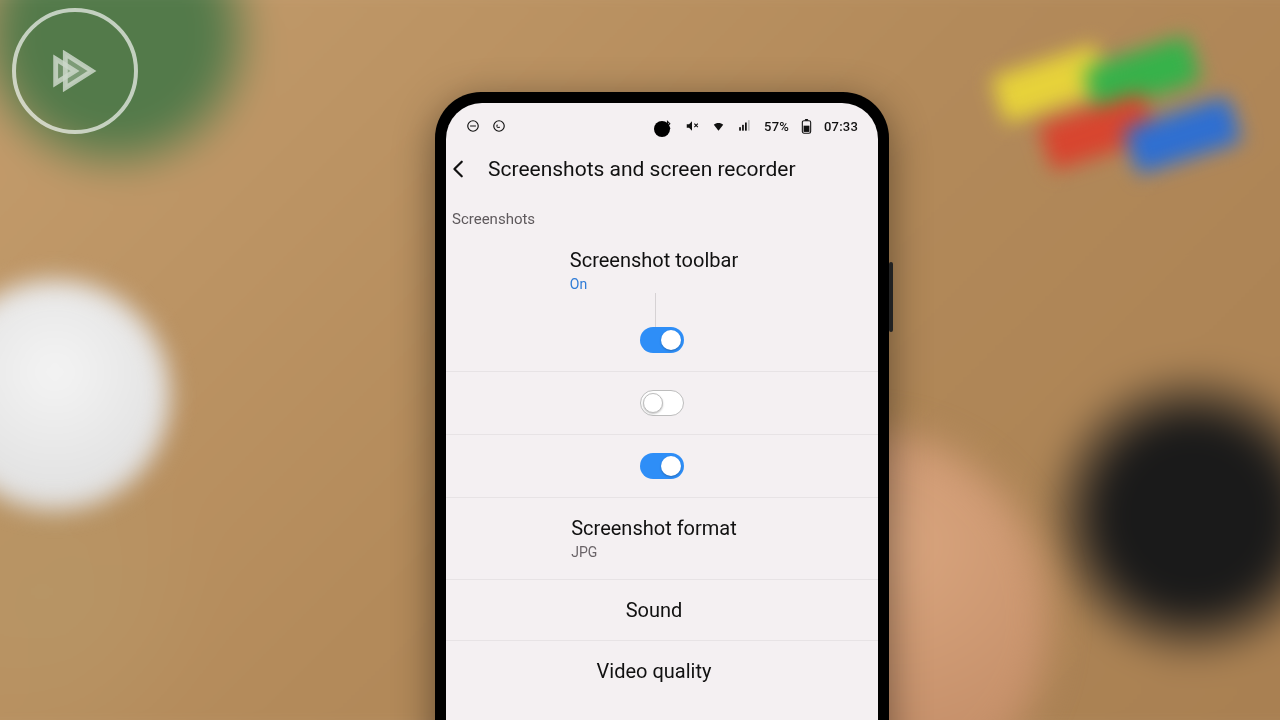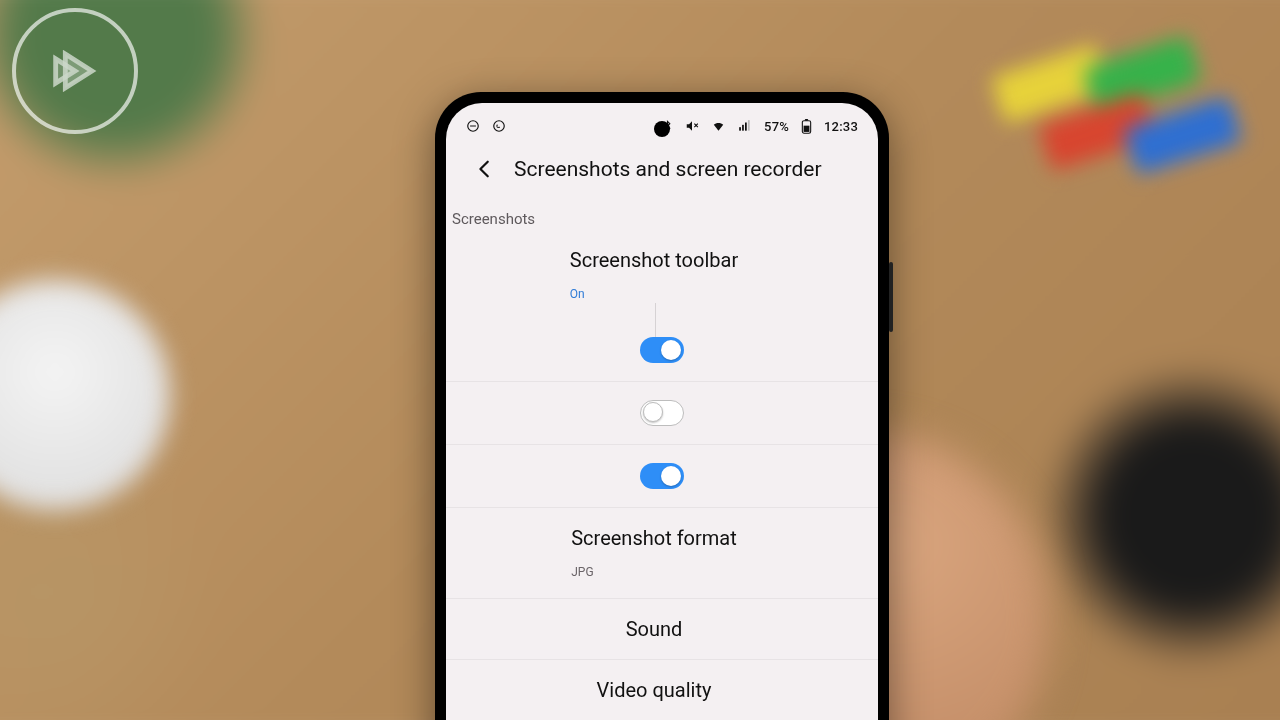--- a/index.html
+++ b/index.html
@@ -61,42 +61,42 @@
     display:flex;justify-content:space-between;align-items:center;
     padding:9px 20px 0;height:28px;font-size:13px;color:#111;
   }
   .status .left,.status .right{display:flex;align-items:center;gap:12px;}
   .status .right{font-weight:500;letter-spacing:.2px;}
   .ico{display:inline-flex;}
 
   
   .appbar{
     display:flex;align-items:center;gap:16px;
-    padding:16px 26px 18px;
+    padding:16px 0 18px;
   }
   .back{
     width:26px;height:26px;display:flex;align-items:center;justify-content:center;
     cursor:pointer;
   }
   .title{font-size:21px;color:#111;}
 
   
   .section-label{
     padding:10px 6px 2px;font-size:15px;color:#5f5a5d;
   }
   .row{
     display:flex;align-items:center;justify-content:space-between;
     padding:18px 22px;
     border-bottom:1px solid rgba(0,0,0,.05);
     flex-direction:column;
   }
   .row:last-child{border-bottom:none;}
   .row .txt{flex:1;padding-right:16px;}
   .row .lbl{font-size:20px;color:#111;}
-  .row .sub{font-size:12px;color:#6a6468;margin-top:15px;line-height:1.3;}
+  .row .sub{font-size:14px;color:#6a6468;margin-top:3px;line-height:1.3;}
   .row .sub.accent{color:#2e7bd6;}
 
   
   .toggle{
     width:44px;height:26px;border-radius:14px;position:relative;flex-shrink:0;
     cursor:pointer;
   }
   .toggle .knob{
     position:absolute;width:20px;height:20px;border-radius:50%;
     background:#fff;top:3px;transition:.15s;
@@ -179,21 +179,21 @@
             </svg>
         </span>
         <span>57%</span>
         <span class="ico">
           <svg width="11" height="15" viewBox="0 0 12 18" fill="none">
               <rect x="1" y="2" width="10" height="15" rx="2" stroke="#111" stroke-width="1.3"></rect>
               <rect x="4" y="0" width="4" height="2" rx="1" fill="#111"></rect>
               <rect x="2.5" y="8" width="7" height="7.5" fill="#111"></rect>
             </svg>
         </span>
-        <span>12:33</span>
+        <span>07:33</span>
       </div>
     </div>
 
     <div class="appbar">
       <div class="back">
         <svg width="22" height="22" viewBox="0 0 24 24" fill="none" stroke="#111" stroke-width="2.4" stroke-linecap="round" stroke-linejoin="round">
             <polyline points="15 4 7 12 15 20"></polyline>
           </svg>
       </div>
       <div class="title">Screenshots and screen recorder</div>

